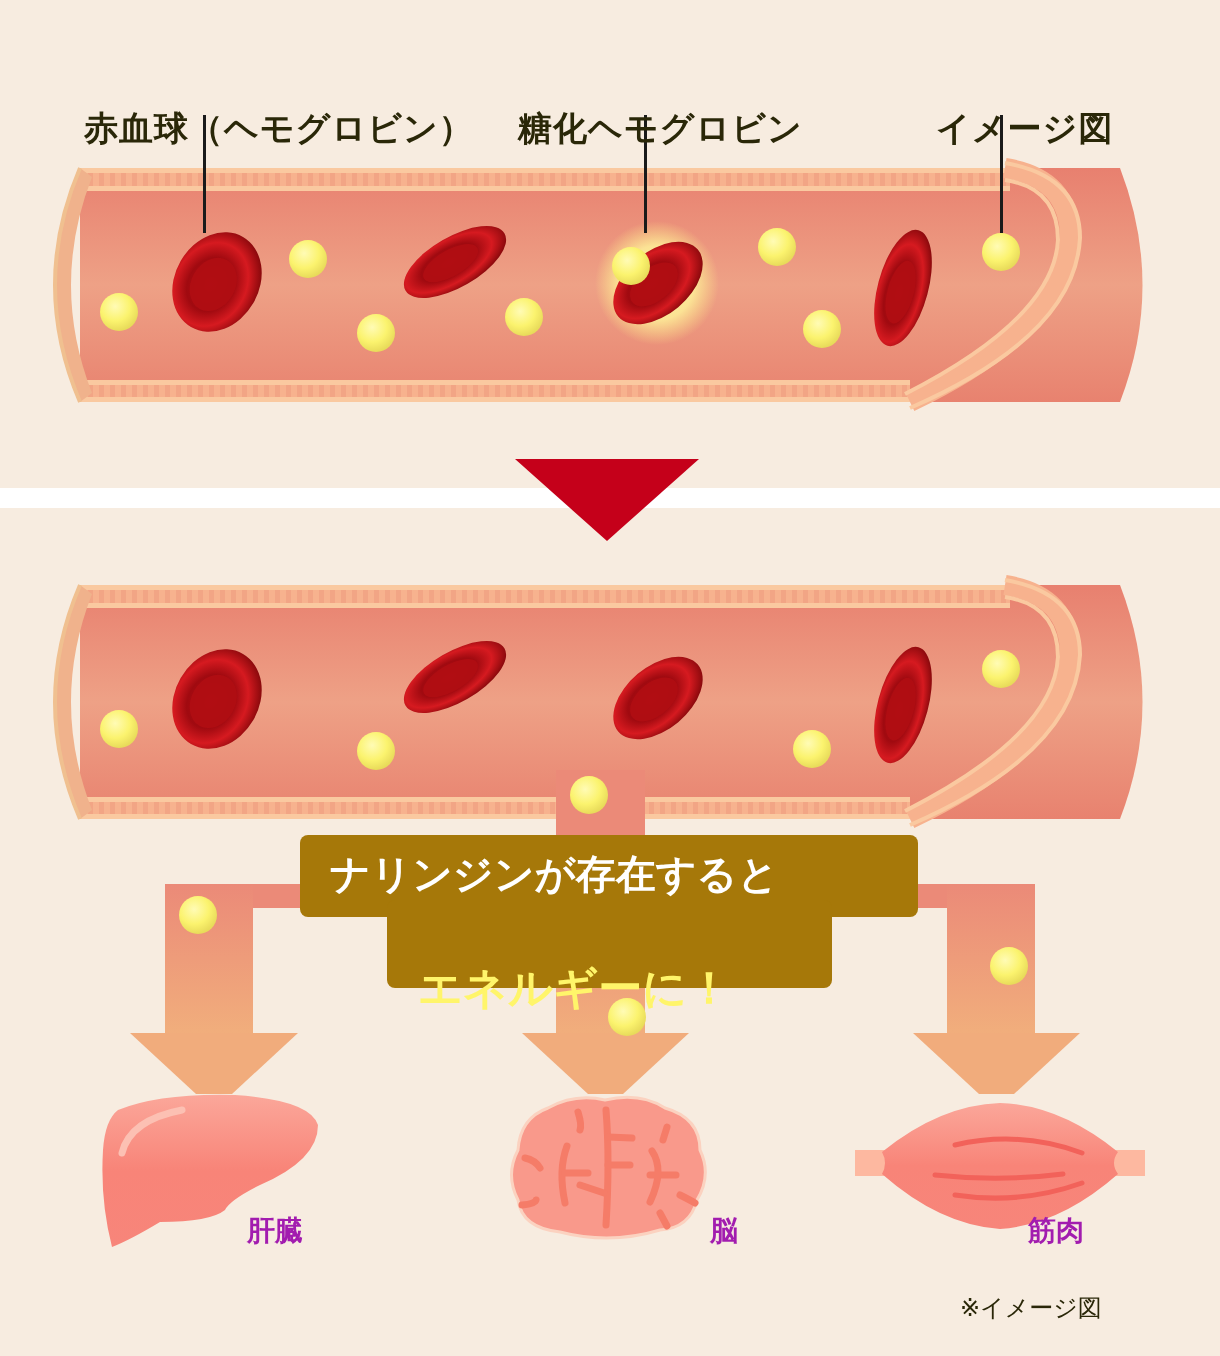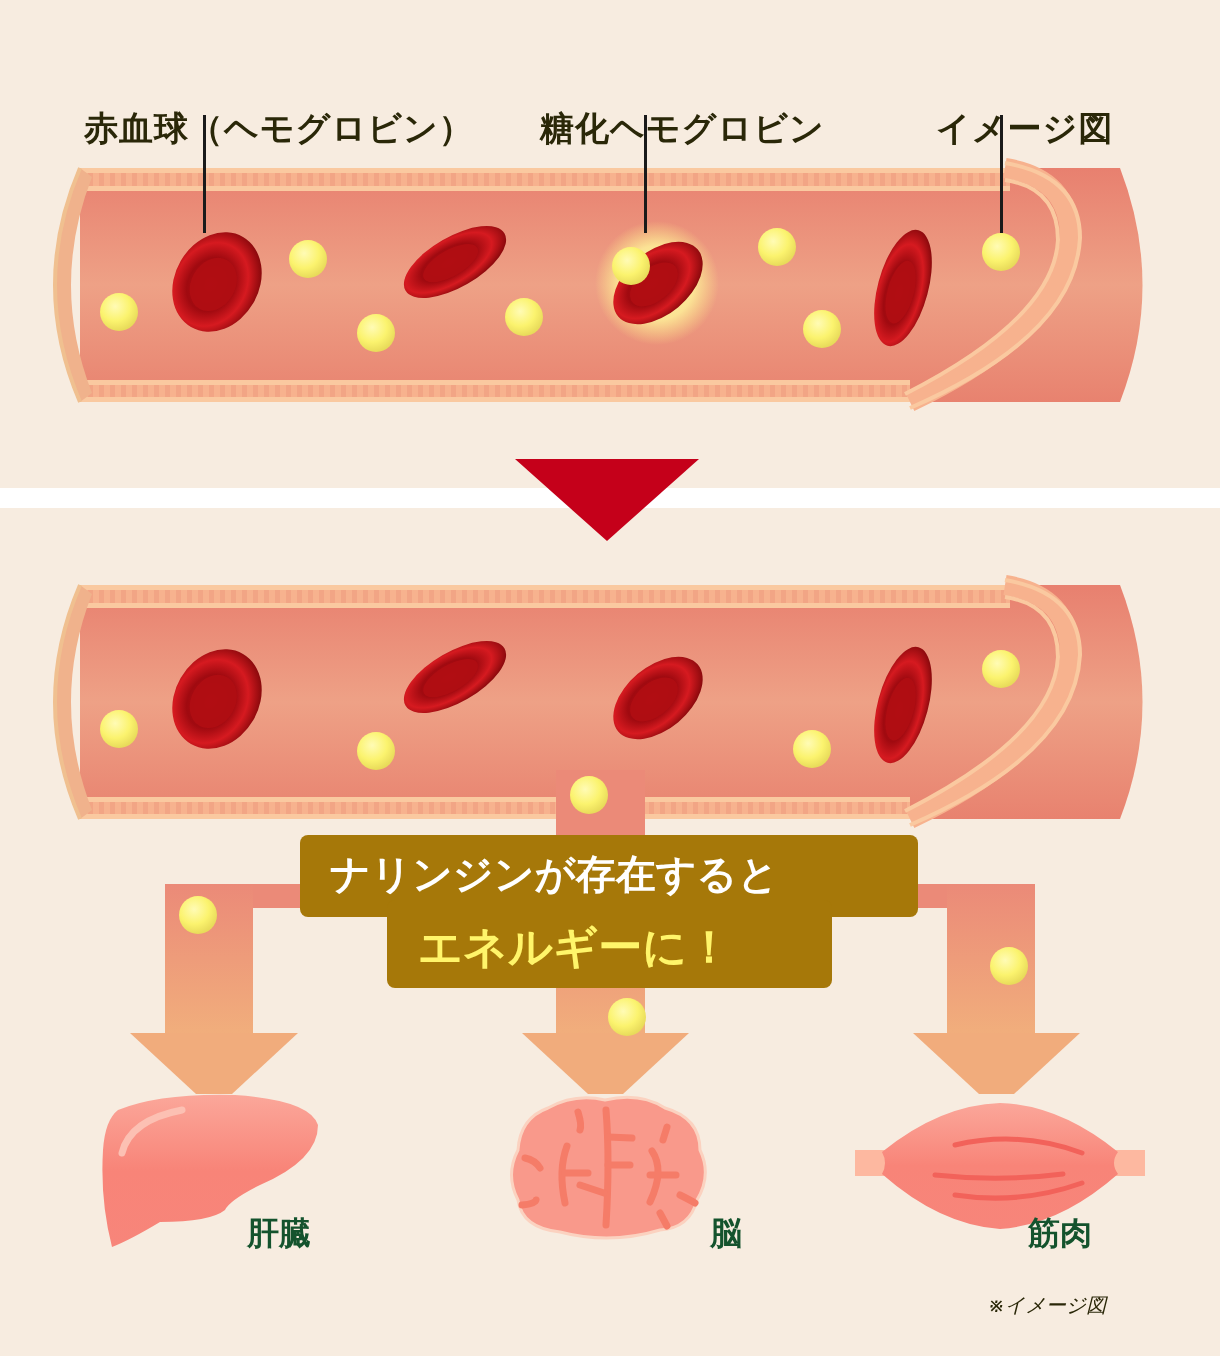--- a/index.html
+++ b/index.html
@@ -4,23 +4,23 @@
 <style>
   html, body { margin:0; padding:0; }
   body { width:1220px; height:1356px; background:#f7ece0; position:relative; overflow:hidden;
          font-family:"DejaVu Sans","Liberation Sans",sans-serif; }
   .label-top { position:absolute; top:58px; font-size:34px; font-weight:bold; color:#2a2708; white-space:nowrap; letter-spacing:1px;margin-top:48px; }
   .band { position:absolute; left:0; top:488px; width:1220px; height:20px; background:#ffffff; }
   .divider-arrow { position:absolute; left:515px; top:459px; width:0; height:0;
      border-left:92px solid transparent; border-right:92px solid transparent; border-top:82px solid #c5001a; }
   .caption-box { position:absolute; background:#a67809; border-radius:8px; }
   .caption-l1 { position:absolute; color:#ffffff; font-size:40px; font-weight:bold; white-space:nowrap; }
-  .caption-l2 { position:absolute; color:#fff56a; font-size:44px; font-weight:bold; white-space:nowrap; }
-  .organ-label { position:absolute; font-size:32px; font-weight:bold; color:#14532d; white-space:nowrap; }
-  .note { position:absolute; left:988px; top:1292px; font-size:20px; color:#2a2708; white-space:nowrap;font-style:italic; }
+  .caption-l2 { position:absolute; color:#fff56a; font-size:44px; font-weight:bold; white-space:nowrap;margin-top:41px; }
+  .organ-label { position:absolute; font-size:28px; font-weight:bold; color:#a21caf; white-space:nowrap; }
+  .note { position:absolute; left:960px; top:1292px; font-size:24px; color:#2a2708; white-space:nowrap; }
   svg { position:absolute; left:0; top:0; }
 </style>
 </head>
 <body>
 
 <svg width="1220" height="1356" viewBox="0 0 1220 1356">
   <defs>
     <linearGradient id="vesselGrad" x1="0" y1="0" x2="0" y2="1">
       <stop offset="0" stop-color="#e8806f"></stop>
       <stop offset="0.5" stop-color="#eea186"></stop>
@@ -182,21 +182,21 @@
     <rect x="855" y="1150" width="40" height="26" fill="#fdb8a0"></rect>
     <rect x="1110" y="1150" width="35" height="26" fill="#fdb8a0"></rect>
     <path d="M882,1152 Q940,1105 1000,1103 Q1060,1105 1118,1152 Q1110,1163 1118,1174 Q1060,1225 1000,1229 Q940,1225 882,1174 Q888,1163 882,1152 Z" fill="url(#organGrad)"></path>
     <path d="M955,1145 Q1020,1130 1082,1153" fill="none" stroke="#f2625a" stroke-width="5" stroke-linecap="round"></path>
     <path d="M935,1175 Q1000,1182 1063,1174" fill="none" stroke="#f2625a" stroke-width="5" stroke-linecap="round"></path>
     <path d="M955,1195 Q1020,1205 1082,1183" fill="none" stroke="#f2625a" stroke-width="5" stroke-linecap="round"></path>
   </g>
 </svg>
 
 <div class="label-top" style="left:84px;">赤血球（ヘモグロビン）</div>
-<div class="label-top" style="left:540px;">糖化ヘモグロビン</div>
+<div class="label-top" style="left:518px;">糖化ヘモグロビン</div>
 <div class="label-top" style="left:936px;">イメージ図</div>
 
 <div class="band"></div>
 <div class="divider-arrow"></div>
 
 <div class="caption-box" style="left:300px; top:835px; width:618px; height:82px;"></div>
 <div class="caption-box" style="left:387px; top:900px; width:445px; height:88px;"></div>
 <div class="caption-l1" style="left:330px; top:847px;">ナリンジンが存在すると</div>
 <div class="caption-l2" style="left:418px; top:918px;">エネルギーに！</div>
 

